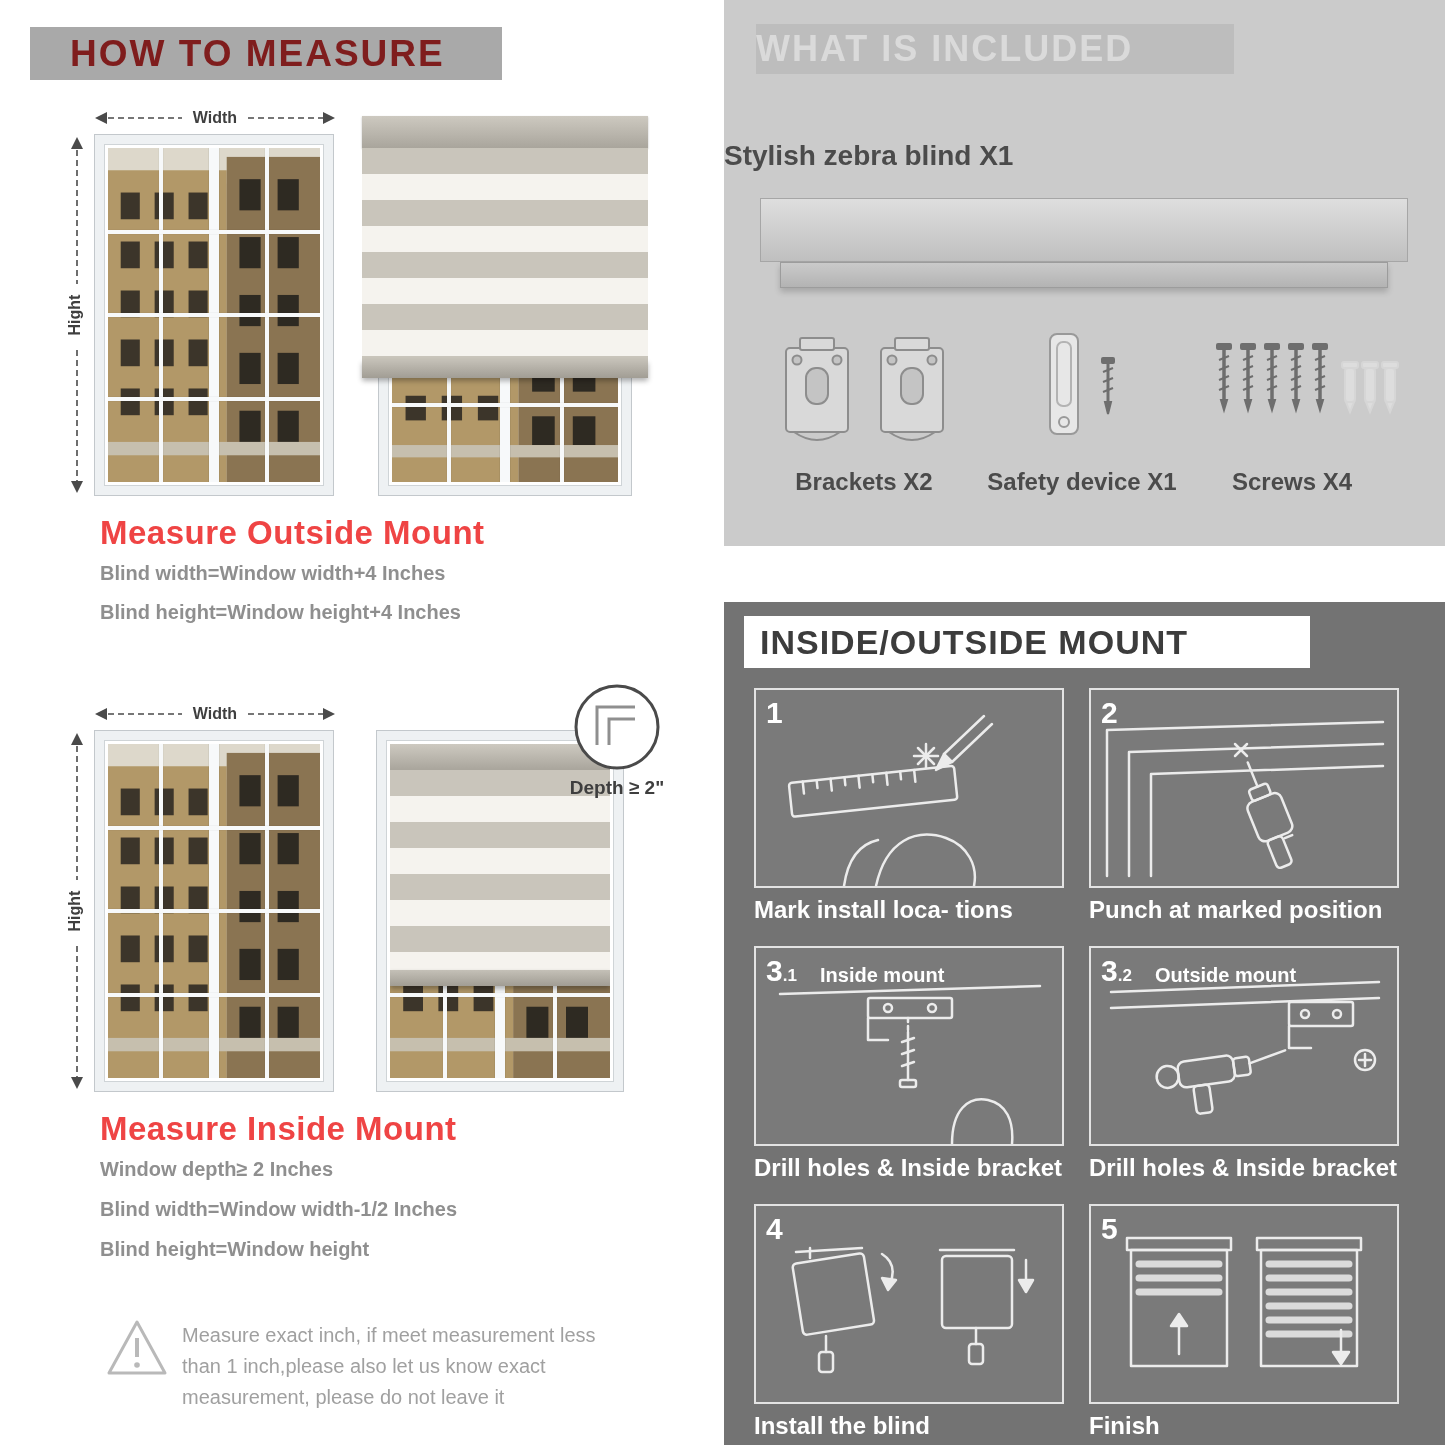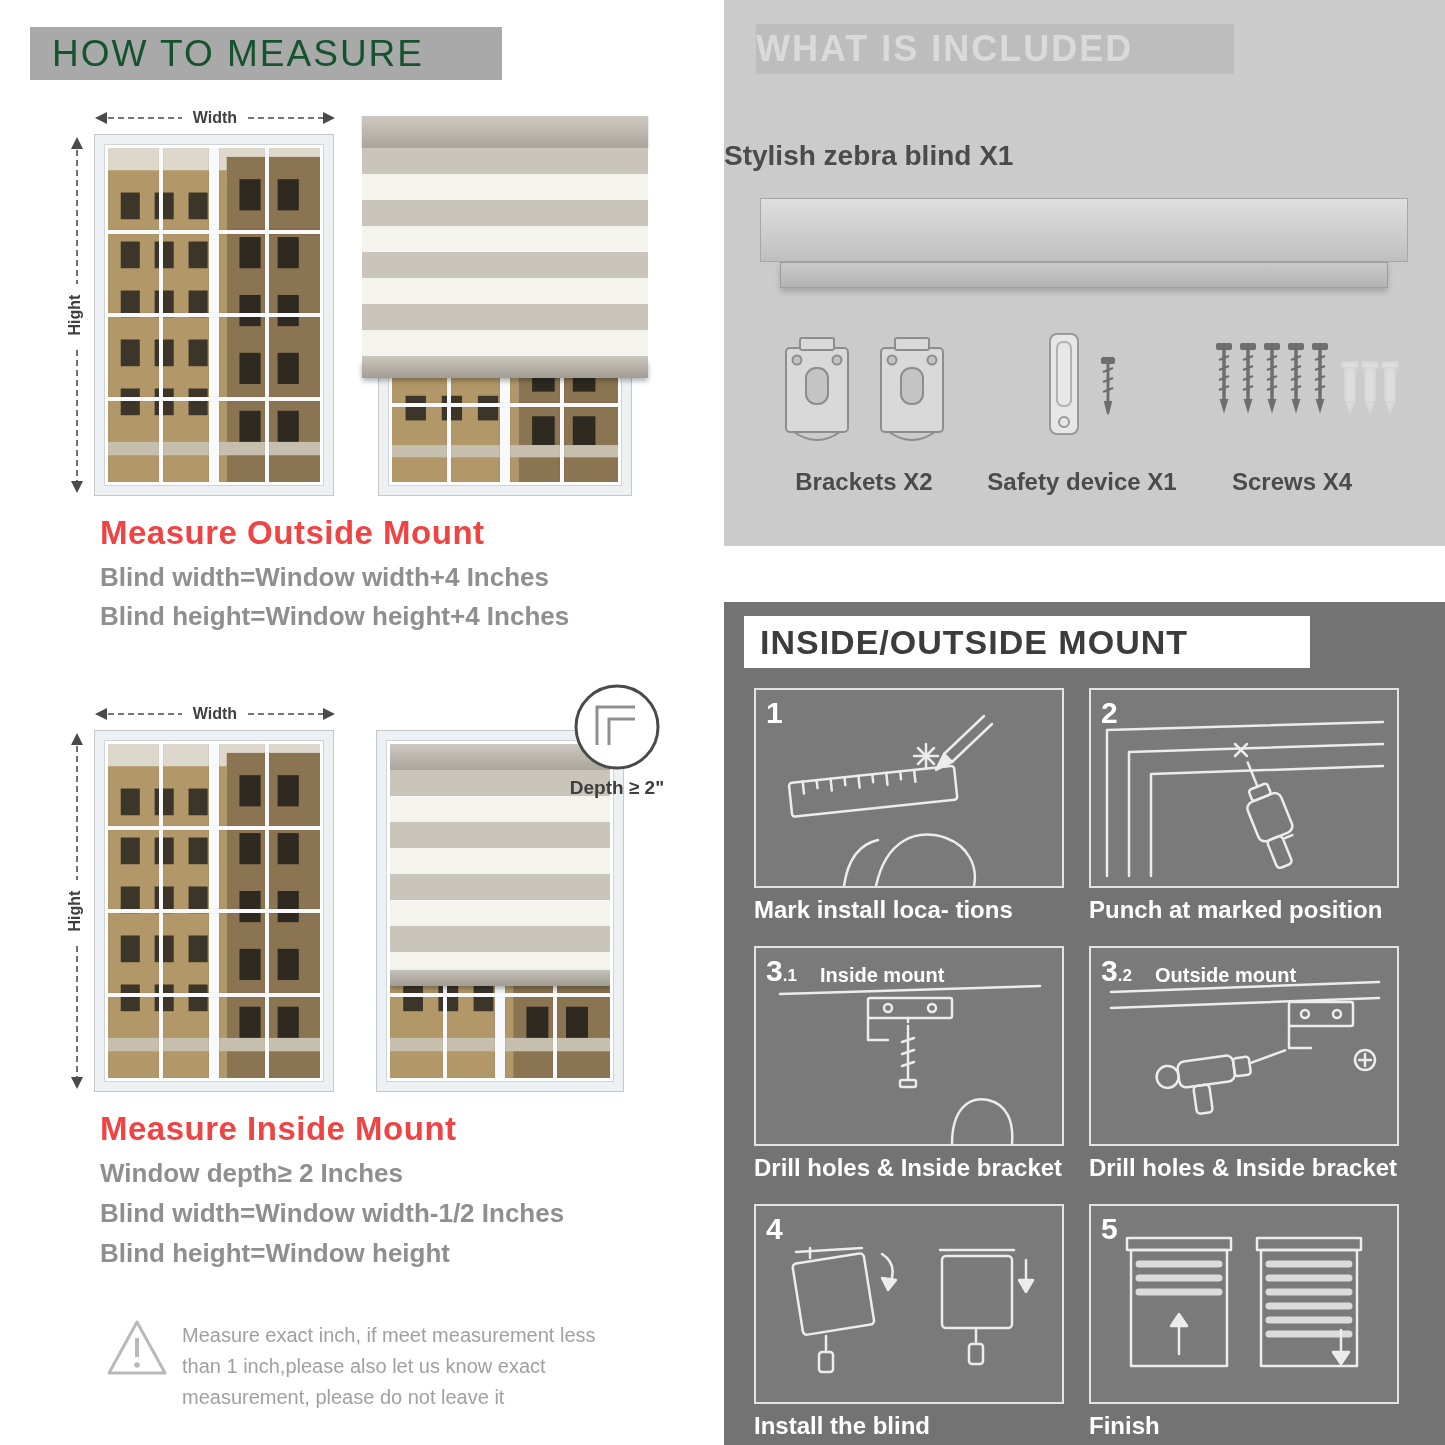--- a/index.html
+++ b/index.html
@@ -4,25 +4,25 @@
 <style>
   * { margin:0; padding:0; box-sizing:border-box; }
   html,body { width:1445px; height:1445px; }
   body { font-family:"Liberation Sans", sans-serif; background:#ffffff; }
   .page { position:relative; width:1445px; height:1445px; overflow:hidden; background:#ffffff; }
   .abs { position:absolute; }
 
   
   .banner-left {
     left:30px; top:27px; width:472px; height:53px; background:#a9a9a9;
-    color:#14532d; font-size:37px; font-weight:normal; letter-spacing:2px;
-    line-height:53px; padding-left:22px;
+    color:#7f1d1d; font-size:37px; font-weight:bold; letter-spacing:2px;
+    line-height:53px; padding-left:40px;
   }
   .h-measure { font-size:33px; font-weight:bold; color:#ef4444; letter-spacing:.5px; }
-  .formula  { font-size:26px; font-weight:bold; color:#8f8f8f; }
+  .formula  { font-size:20px; font-weight:bold; color:#8f8f8f; }
 
   .window { position:absolute; background:#eef1f3; border:1px solid #c3c8cc; padding:10px; }
   .win-glass { position:relative; width:100%; height:100%; border:3px solid #ffffff; outline:1px solid #cfd4d7; overflow:hidden; background:#cfc9ba; }
   .photo { position:absolute; left:0; top:0; width:100%; height:100%; }
   .muntins i { position:absolute; background:#f7f9fa; box-shadow:0 0 1px rgba(0,0,0,.3); }
   .muntins .v1 { left:calc(25% - 2px); width:4px; top:0; bottom:0; }
   .muntins .vc { left:calc(50% - 5px); width:10px; top:0; bottom:0; }
   .muntins .v2 { left:calc(75% - 2px); width:4px; top:0; bottom:0; }
   .muntins .h1 { top:calc(25% - 2px); height:4px; left:0; right:0; }
   .muntins .h2 { top:calc(50% - 2px); height:4px; left:0; right:0; }

